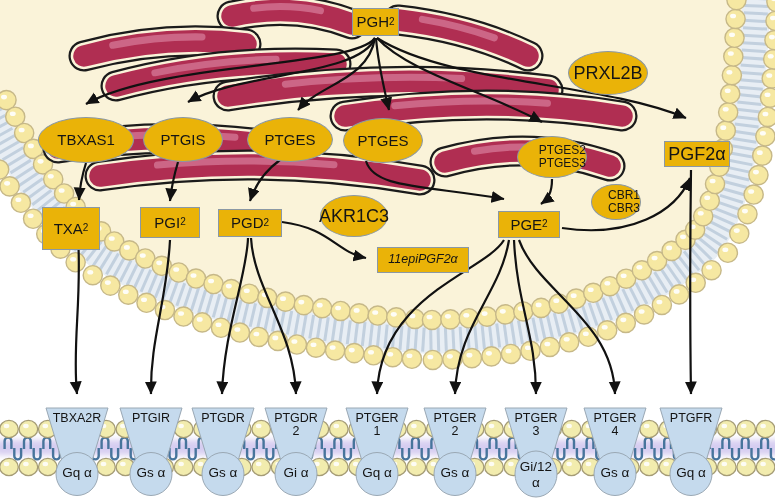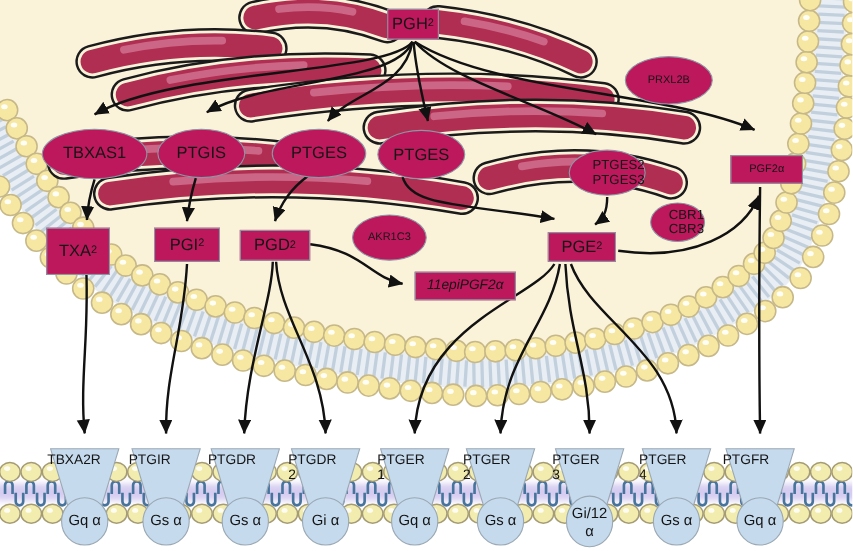--- a/index.html
+++ b/index.html
@@ -1,27 +1,27 @@
 <!DOCTYPE html>
 <html><head>
 <meta charset="utf-8">
 <style>
   html,body{margin:0;padding:0;background:#fff;}
   #stage{position:relative;width:775px;height:501px;overflow:hidden;background:#fff;
          font-family:"Liberation Sans","DejaVu Sans",sans-serif;color:#151515;}
   #bg{position:absolute;left:0;top:0;z-index:0;}
   .n{position:absolute;display:flex;align-items:center;justify-content:center;
-     background:#be185d;border:1px solid #8a98a5;box-sizing:border-box;
+     background:#eab308;border:1px solid #8a98a5;box-sizing:border-box;
      font-size:15px;color:#151515;z-index:2;line-height:1.05;text-align:center;}
   .el{border-radius:50%;flex-direction:column;}
   .small{font-size:12px;line-height:13px;align-items:flex-end;}
-  .f14{font-size:10px;}
+  .f14{font-size:18px;}
   .f12{font-size:12.5px;font-style:italic;}
   sub{font-size:10px;}
-  .rl{position:absolute;width:68px;text-align:left;font-size:12.5px;line-height:13px;
+  .rl{position:absolute;width:68px;text-align:center;font-size:12.5px;line-height:13px;
       color:#141414;z-index:3;}
   .gl{position:absolute;width:54px;text-align:center;font-size:13.5px;line-height:14px;
       color:#141414;z-index:3;}
 </style>
 </head>
 <body>
 
 <div id="stage">
   <svg id="bg" width="775" height="501" viewBox="0 0 775 501">
       <defs>

